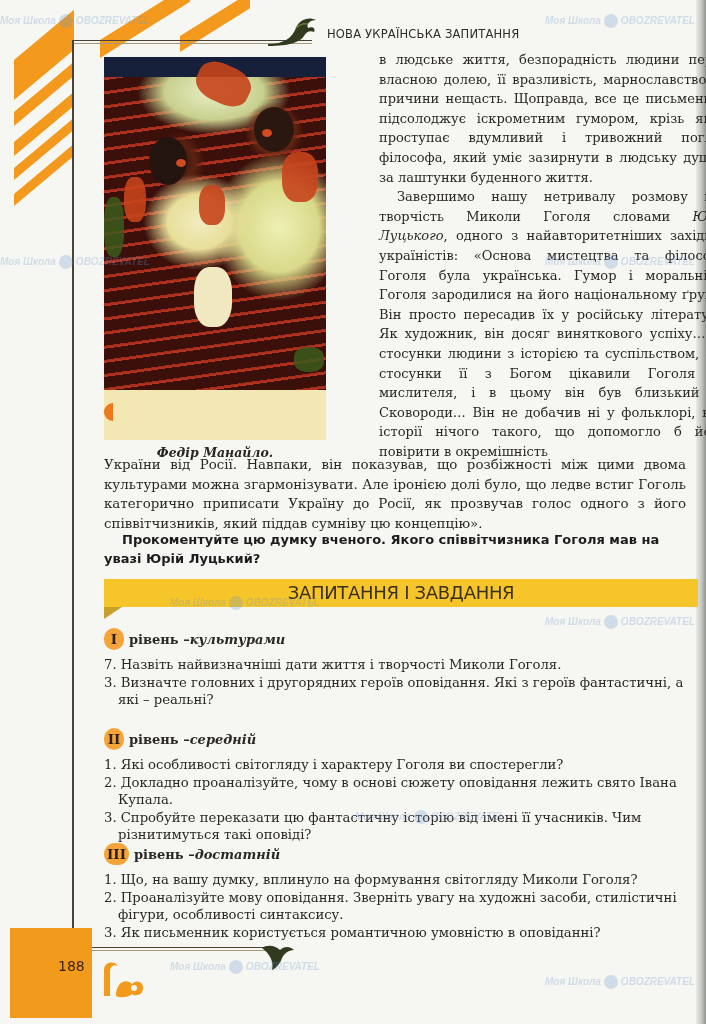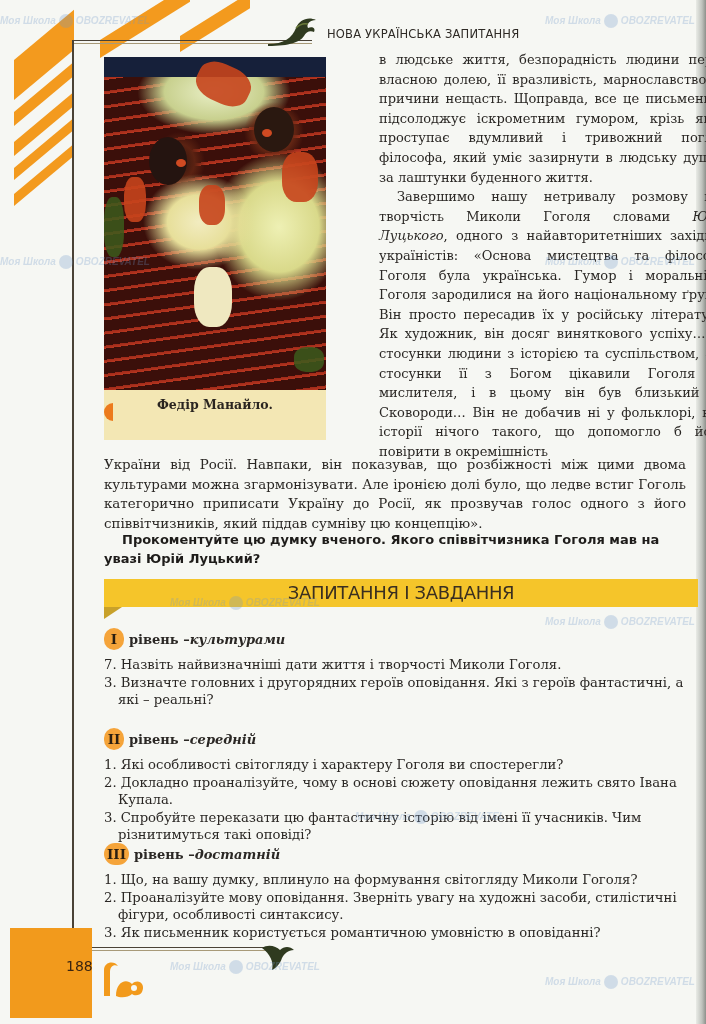--- a/index.html
+++ b/index.html
@@ -56,21 +56,21 @@
                 repeating-linear-gradient(172deg, #3b0f0a 0px, #3b0f0a 6px, #9e2a1a 6px, #b8361f 9px, #3b0f0a 9px, #3b0f0a 14px),
                 #22160f;
   }
   .painting .sleeve { position: absolute; border-radius: 40%; background: #c7441c; opacity: 0.9; }
   .painting .dark { position: absolute; background: #1d2430; }
   .painting .green { position: absolute; background: #3c5a1c; border-radius: 40%; opacity: .85; }
   .caption {
     position: absolute; left: 0; top: 340px; width: 222px; text-align: center;
     font-size: 12.5px; line-height: 16px; color: #2a2520;
   }
-  .caption .author { font-weight: bold; }
+  .caption .author { font-style: italic; font-weight: bold; margin-top: 48px; }
   .caption-marker {
     position: absolute; left: 104px; top: 403px; width: 9px; height: 18px;
     background: #ec7a1c; border-radius: 9px 0 0 9px;
   }
 
   
   .col {
     position: absolute; left: 338px; top: 50px; width: 350px;
     font-size: 13px; line-height: 19.6px; text-align: justify; margin-left: 41px;
   }
@@ -118,21 +118,21 @@
     font-size: 13.2px; line-height: 17.6px;
   }
   .qlist li { list-style: none; padding-left: 14px; text-indent: -14px; }
 
   
   .page-block {
     position: absolute; left: 10px; top: 928px; width: 82px; height: 90px;
     background: #f29a1c;
   }
   .page-num {
-    position: absolute; left: 66px; top: 958px;
+    position: absolute; left: 58px; top: 958px;
     font-family: "DejaVu Sans", "Liberation Sans", sans-serif;
     font-size: 14px; color: #3a2410;
   }
   .footer-logo { position: absolute; left: 98px; top: 958px; }
 
   
   .wm {
     position: absolute; font-family: "Liberation Sans", sans-serif;
     font-size: 10px; font-style: italic; font-weight: bold;
     color: rgba(110,150,200,0.28); white-space: nowrap; pointer-events: none;

